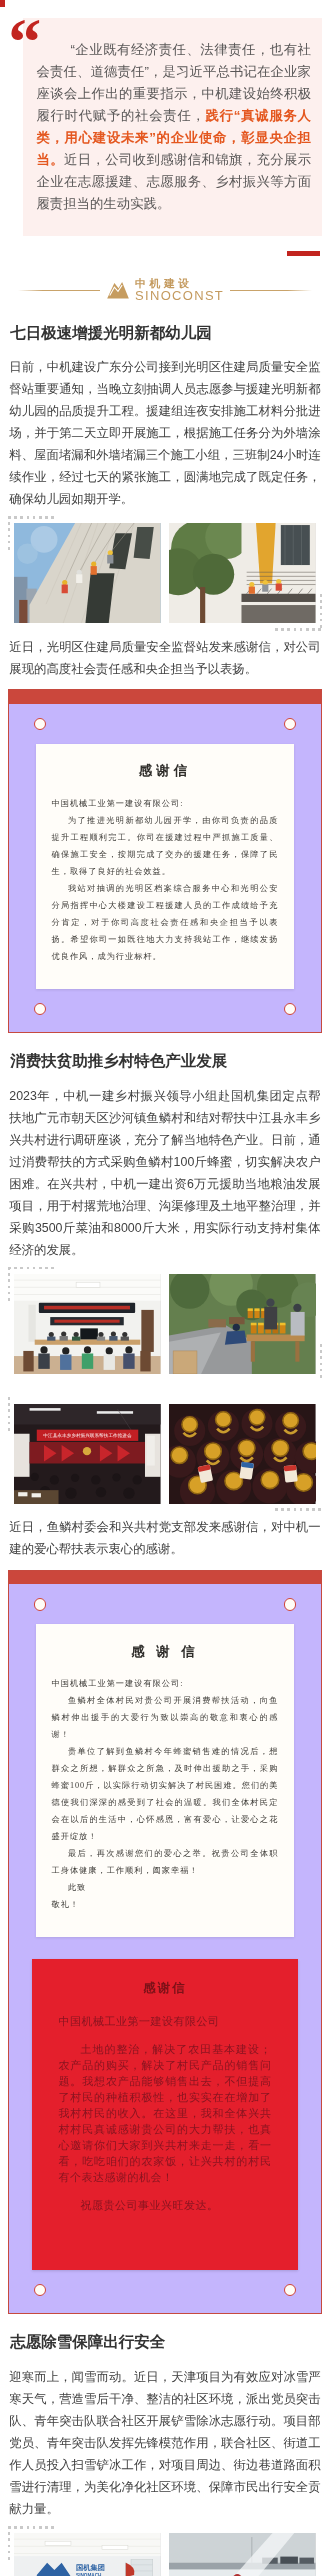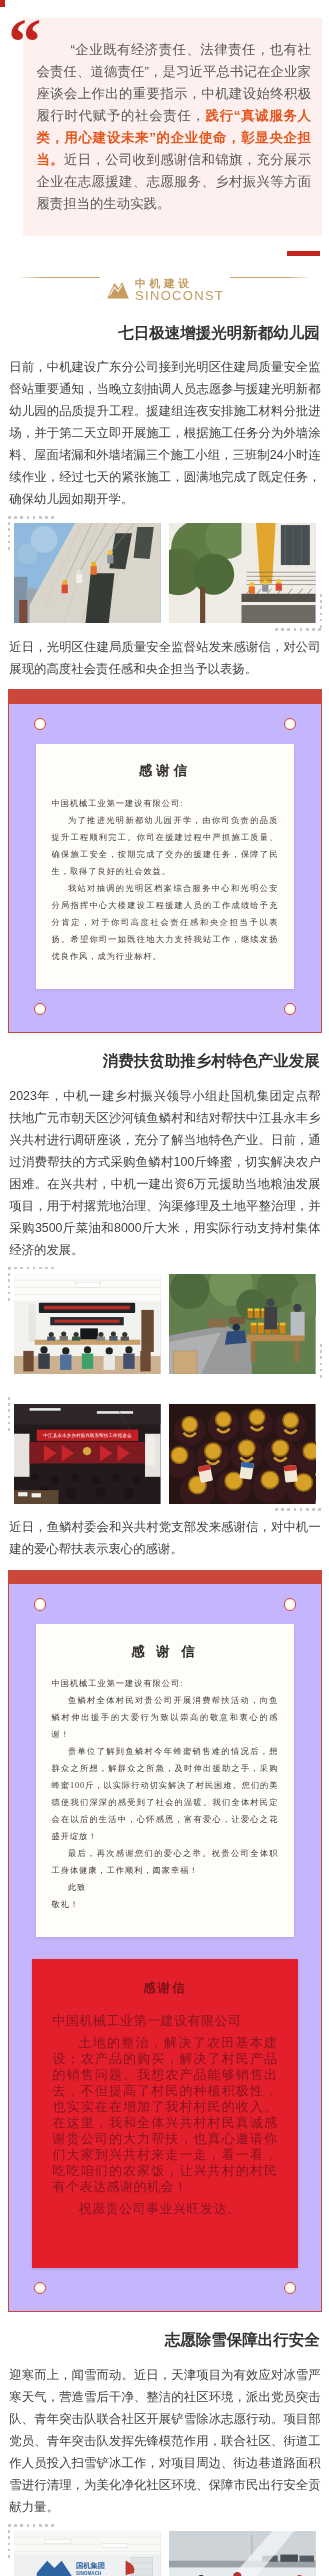--- a/index.html
+++ b/index.html
@@ -17,31 +17,31 @@
   .quote-text{font-size:13.4px;line-height:22px;color:#595757;text-align:justify;text-indent:34px;margin:0;}
   .quote-hl{color:#e4571f;font-weight:bold;}
   .quote-mark{
     position:absolute;left:8.2px;top:9.3px;
     font-family:"Liberation Serif","DejaVu Serif",serif;
     font-size:66px;line-height:1;color:#c2241f;font-weight:bold;
   }
   .accent-bar{width:33px;height:5.7px;background:#c2241f;margin:14.4px 9.8px 0 auto;}
 
   
-  .divider{display:flex;margin:20.6px 18px 0;}
+  .divider{display:flex;align-items:center;margin:20.6px 18px 0;}
   .divider .line{flex:1;height:1px;}
   .line-l{background:linear-gradient(90deg,rgba(201,163,106,0),#c9a36a 30%);}
   .line-r{background:linear-gradient(270deg,rgba(201,163,106,0),#c9a36a 30%);}
   .logo{display:flex;align-items:center;gap:5.2px;padding:0 6.2px;}
   .logo-txt{display:flex;flex-direction:column;line-height:1.15;}
   .logo-txt .cn{font-size:10.8px;color:#c49a5e;letter-spacing:3.6px;font-weight:bold;}
   .logo-txt .en{font-size:13px;color:#c49a5e;letter-spacing:1.3px;font-weight:normal;}
 
   
-  h2.sec{font-size:15.5px;color:#333333;text-align:right;margin:18.5px 10.3px 0;font-weight:bold;}
+  h2.sec{font-size:15.5px;color:#333333;text-align:left;margin:18.5px 10.3px 0;font-weight:bold;}
   p.body{font-size:12.4px;line-height:22px;margin:12.4px 9.3px 0;text-align:justify;}
 
   
   .photos{display:flex;gap:8.2px;margin:13.4px 14.4px 0;position:relative;}
   .photo{flex:1;height:100px;position:relative;overflow:hidden;background:#ddd;}
   .photo svg{display:block;width:100%;height:100%;}
   .grid{display:flex;flex-direction:column;gap:16.5px;}
   .dots-h{position:absolute;height:2.6px;width:47px;background:repeating-linear-gradient(90deg,#c9c9c9 0 2.6px,transparent 2.6px 6.2px);}
   .dots-v{position:absolute;width:2.6px;height:37px;background:repeating-linear-gradient(180deg,#c9c9c9 0 2.6px,transparent 2.6px 6.2px);}
   .d-tl-h{top:-7.2px;left:-6.7px;}
@@ -65,21 +65,21 @@
   .paper p{font-size:8.2px;line-height:17px;margin:0;text-indent:2em;text-align:justify;letter-spacing:1px;}
   .paper p.salut{text-indent:0;}
   .paper p.close2{text-indent:0;}
   .paper-red{
     width:237px;margin:21.6px auto 0;background:#e41f2c;color:#8a1420;
     padding:21.6px 14.4px 45px;
     font-family:"Liberation Serif","DejaVu Serif",serif;
     box-shadow:0 0.5px 2.6px rgba(0,0,0,0.15);
   }
   .paper-red h3{text-align:center;font-size:12.4px;margin:0 0 15.5px;letter-spacing:2.1px;font-weight:bold;color:#7c1118;}
-  .paper-red p{font-size:13px;line-height:16px;margin:6px;text-indent:2em;text-align:justify;letter-spacing:0.5px;}
+  .paper-red p{font-size:11px;line-height:16px;margin:12px;text-indent:2em;text-align:justify;letter-spacing:0.5px;}
   .paper-red p.salut{text-indent:0;}
 </style>
 </head>
 <body>
 
 <div class="corner-mark"></div>
 
 <div class="quote-wrap">
   <span class="quote-mark">“</span>
   <div class="quote-card">

